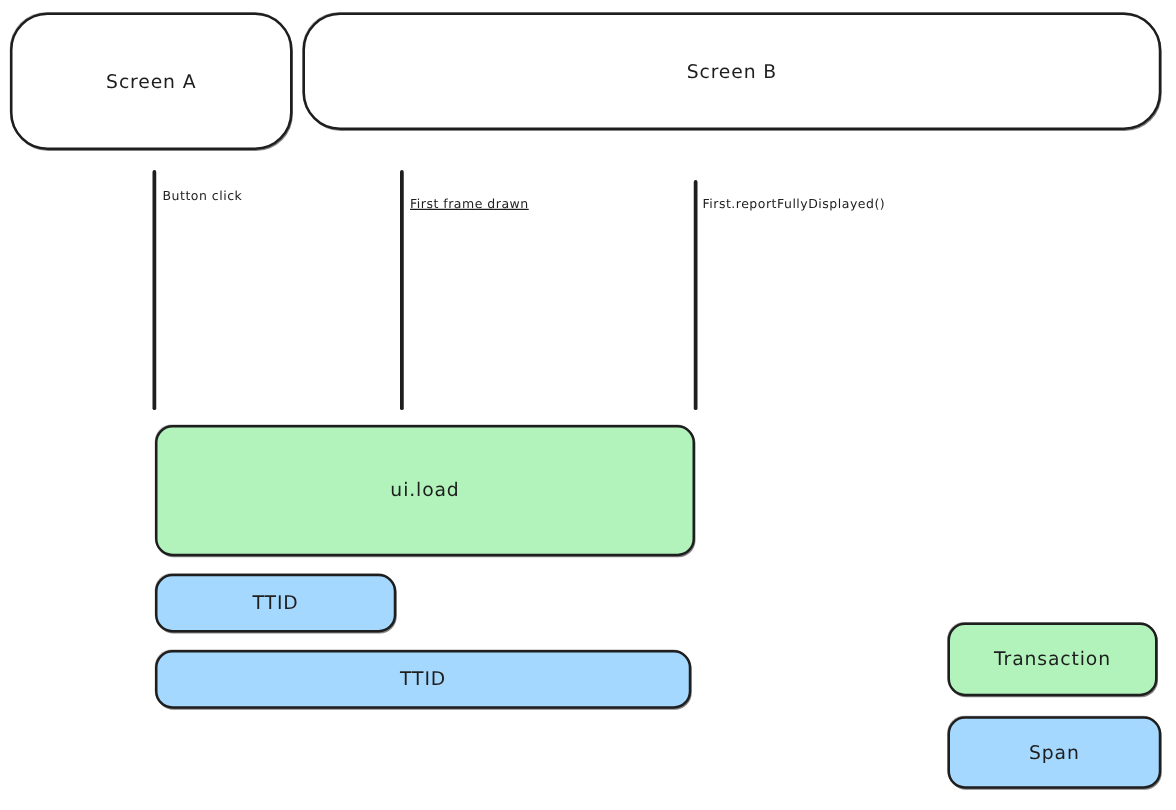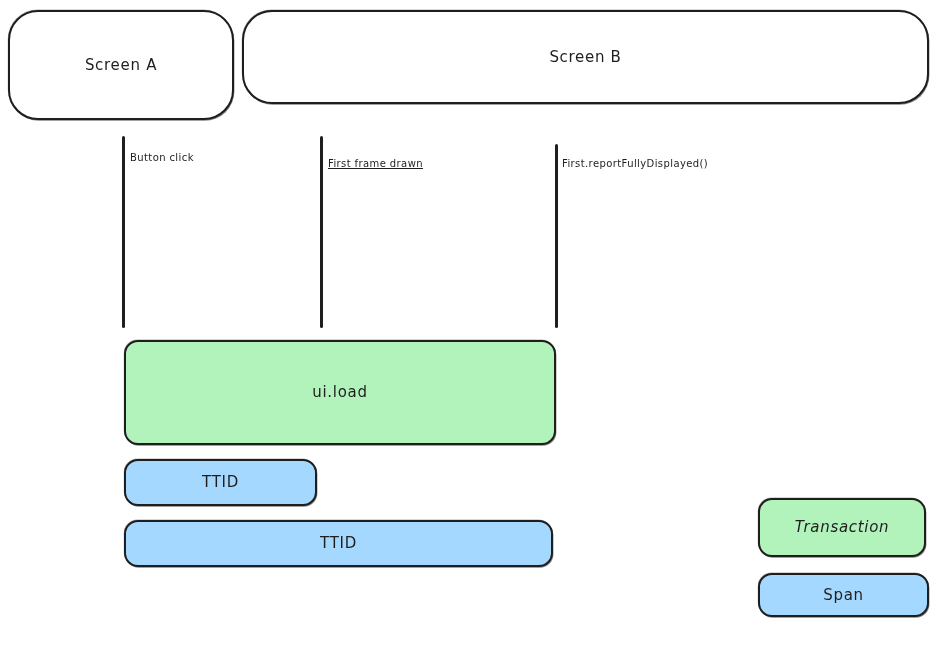--- a/index.html
+++ b/index.html
@@ -98,21 +98,21 @@
   </div>
 
   <div class="box bar" id="bar-1" style="left: 124px; top: 459px; width: 193px; height: 47px; background: rgb(165, 216, 255);">
     <span class="bar-label">TTID</span>
   </div>
 
   <div class="box bar" id="bar-2" style="left: 124px; top: 520px; width: 429px; height: 47px; background: rgb(165, 216, 255);">
     <span class="bar-label">TTID</span>
   </div>
 
-  <div class="box legend" id="legend-0" style="left: 758px; top: 498px; width: 168px; height: 59px; background: rgb(178, 242, 187); font-style: italic;">
+  <div class="box legend" id="legend-0" style="left: 758px; top: 498px; width: 168px; height: 59px; background: rgb(178, 242, 187);">
     <span class="legend-label">Transaction</span>
   </div>
 
-  <div class="box legend" id="legend-1" style="left: 758px; top: 573px; width: 171px; height: 44px; background: rgb(165, 216, 255);">
+  <div class="box legend" id="legend-1" style="left: 758px; top: 573px; width: 171px; height: 58px; background: rgb(165, 216, 255);">
     <span class="legend-label">Span</span>
   </div>
 
 </div>
 
 </body></html>

